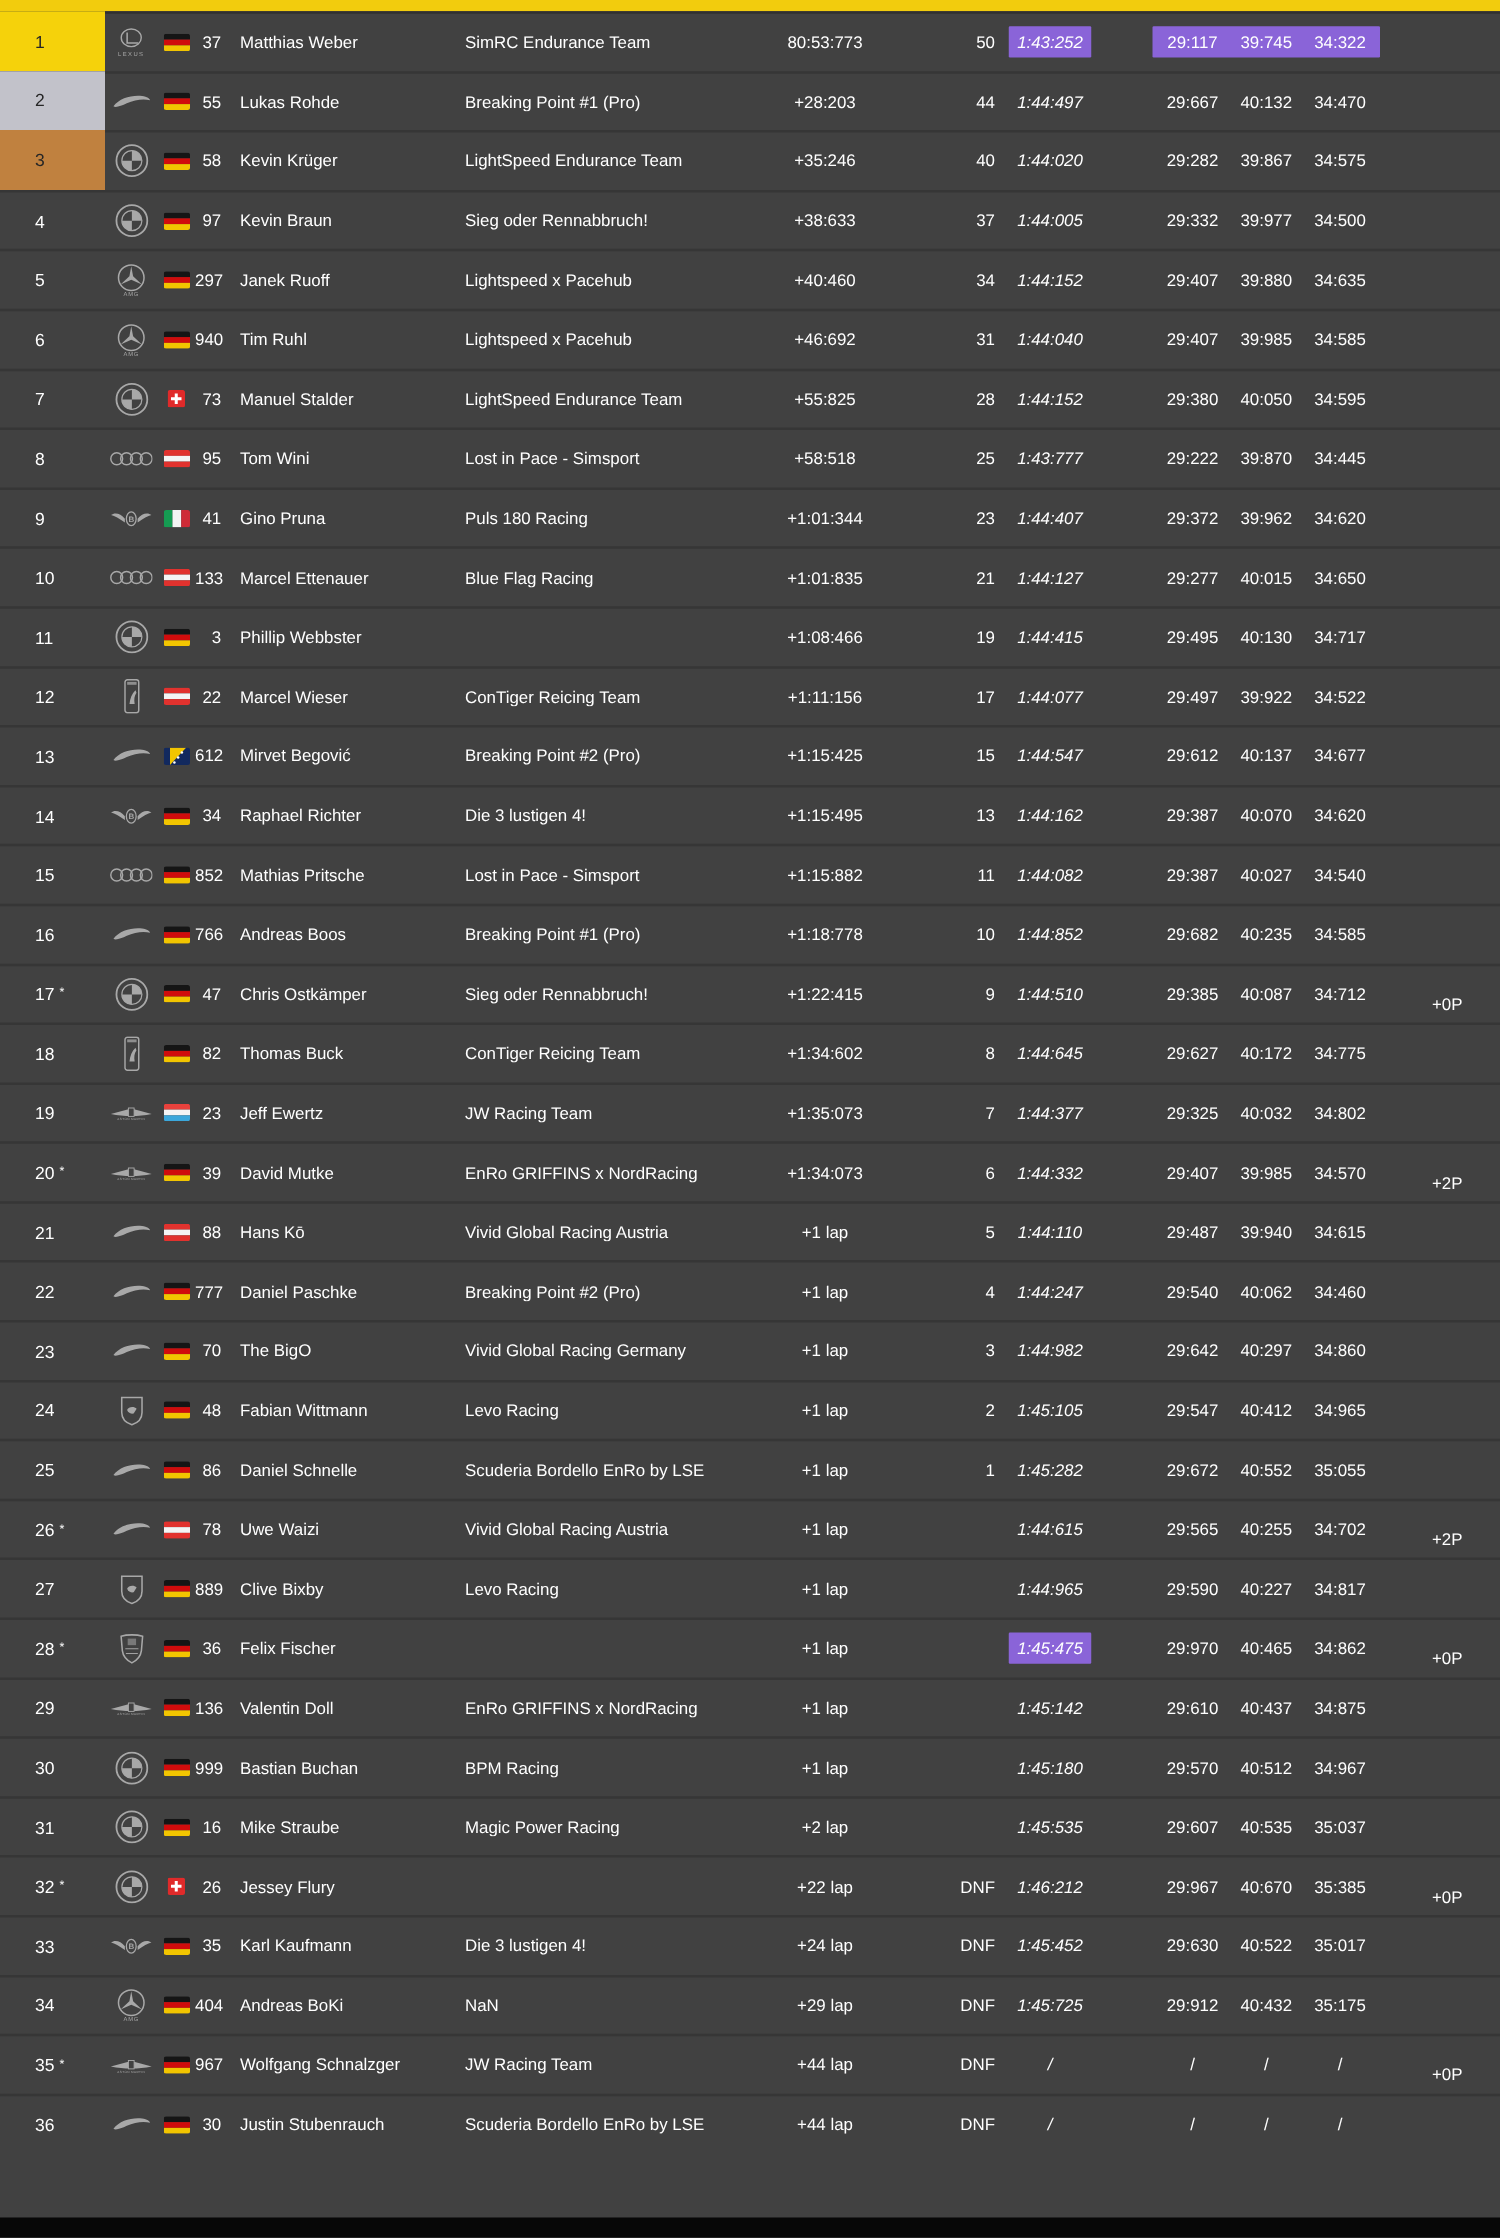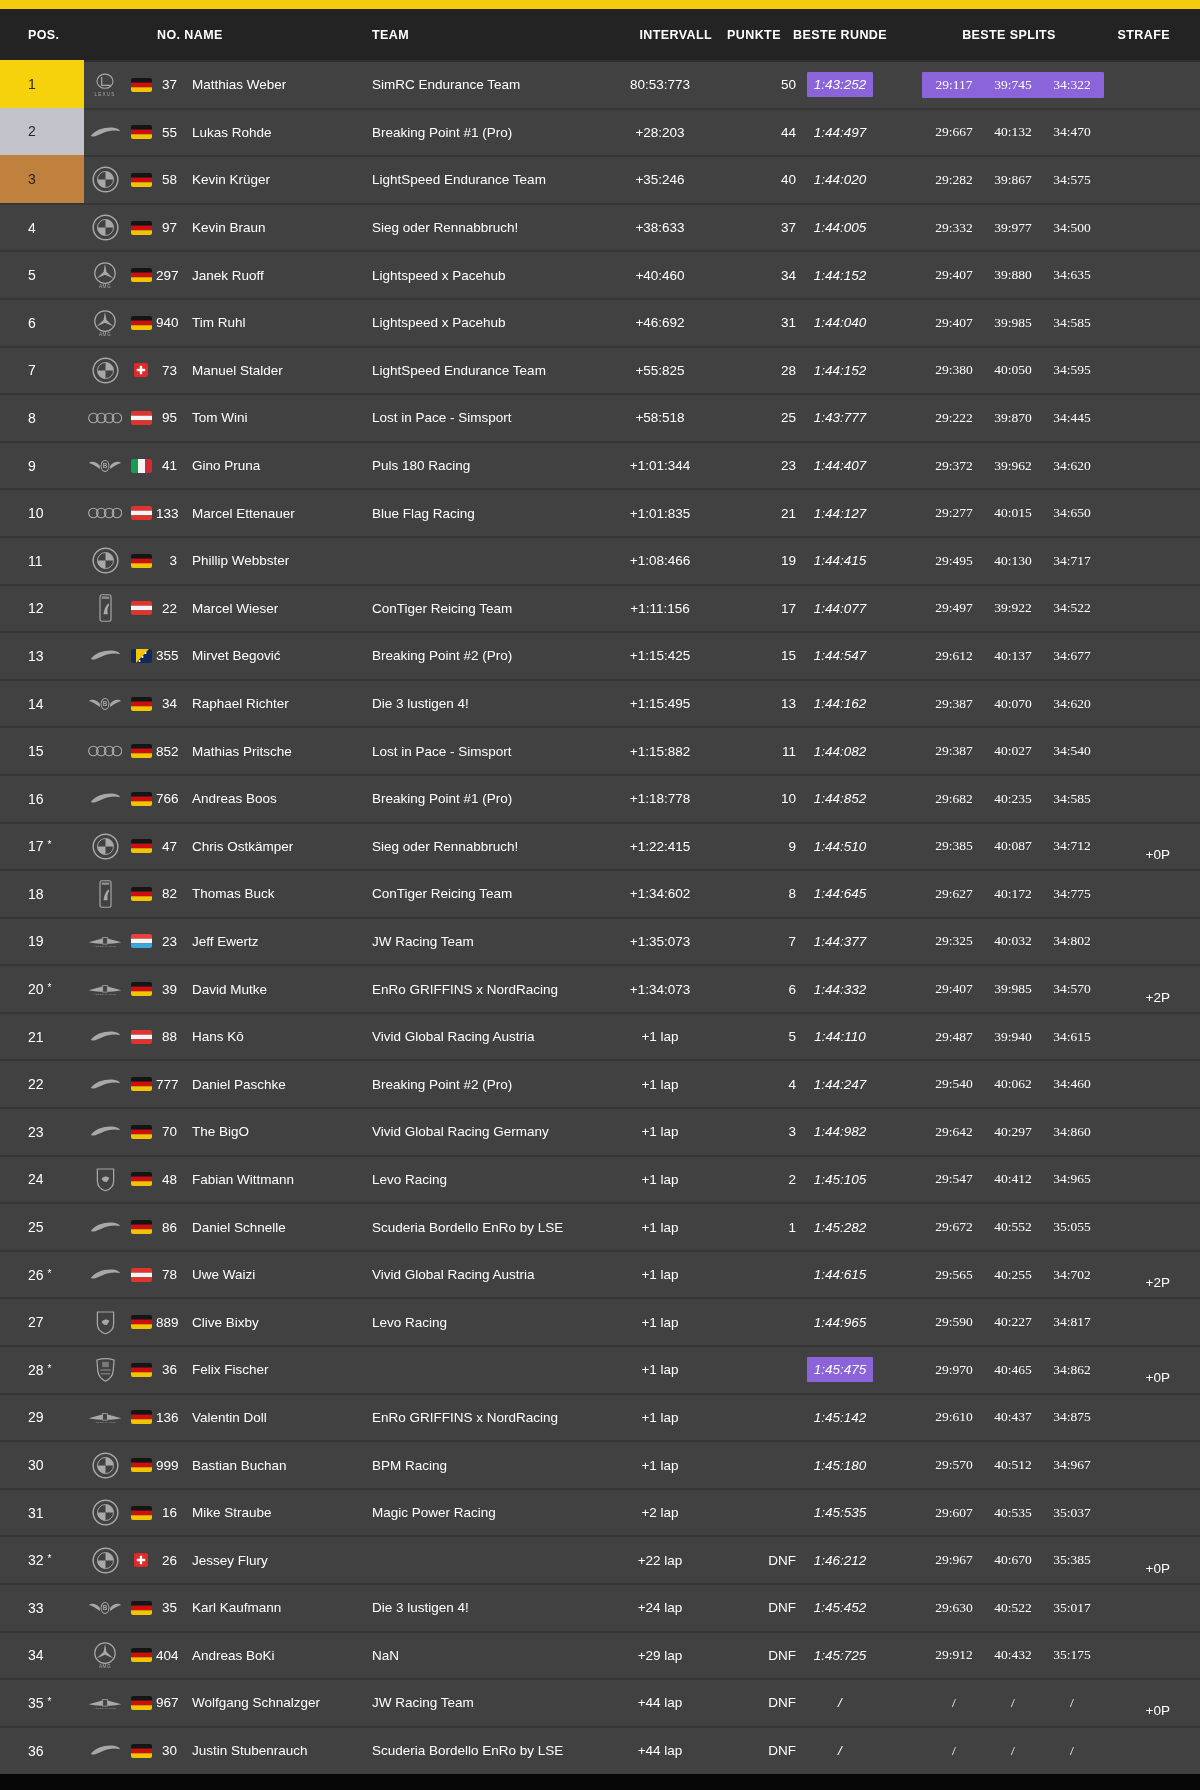--- a/index.html
+++ b/index.html
@@ -35,43 +35,33 @@
   .flagc { display:flex; justify-content:center; align-items:center; line-height:0; }
   .flagc .fwrap { border-radius:2px; overflow:hidden; line-height:0; }
   .num   { text-align:right; padding-right:5px; }
   .name  { padding-left:10px; white-space:nowrap; overflow:hidden; }
   .team  { padding-left:4px; white-space:nowrap; overflow:hidden; }
   .interval { text-align:center; }
   .points   { text-align:right; }
   .lap   { display:flex; justify-content:center; }
   .lap-val { padding:5px 7px; border-radius:1px;font-style:italic; }
   .lap-val.hl { background:var(--purple,#8A64D8); }
-  .splits { display:flex; justify-content:flex-end; padding-right:2px;font-family:Liberation Serif, serif; }
+  .splits { display:flex; justify-content:flex-end; padding-right:2px; }
   .splits-box { display:flex; gap:13px; padding:5px 9px; border-radius:1px; }
   .splits-box.hl { background:var(--purple,#8A64D8); }
   .split { width:46px; text-align:center; }
   .penalty { text-align:right;margin-top:16px; }
 
   .footer { height:16px; flex:0 0 auto; background:#070707; }
 </style>
 </head>
 <body>
 
 <div class="page">
   <div class="topbar"></div>
-  <div class="thead">
-    <span class="h h-pos">POS.</span>
-    <span class="h h-noname">NO. NAME</span>
-    <span class="h h-team">TEAM</span>
-    <span class="h h-int">INTERVALL</span>
-    <span class="h h-pts">PUNKTE</span>
-    <span class="h h-lap">BESTE RUNDE</span>
-    <span class="h h-spl">BESTE SPLITS</span>
-    <span class="h h-pen">STRAFE</span>
-  </div>
   <div class="rows" id="rows">
       <div class="row">
         <div></div>
         <div class="pos medal-cell" style="background-color: rgb(245, 210, 11);">
           <span>1</span>
         </div>
         <div class="car">
           <svg width="32" height="24" viewBox="0 0 34 25">
             <ellipse cx="17" cy="8.5" rx="8.5" ry="7.5" fill="none" stroke="#A8A8A8" stroke-width="1.2"></ellipse>
             <path d="M13.5 4 V13 H23" fill="none" stroke="#A8A8A8" stroke-width="1.3"></path>
@@ -485,21 +475,21 @@
         </div>
         <div class="flagc">
           <span class="fwrap"><svg width="21" height="14" viewBox="0 0 21 14">
               <rect width="21" height="14" fill="#12295E"></rect>
               <polygon points="5,0 18,0 5,14" fill="#F2C500"></polygon>
               <circle cx="14.5" cy="4" r="1" fill="#fff"></circle>
               <circle cx="11.5" cy="8" r="1" fill="#fff"></circle>
               <circle cx="8.5" cy="12" r="1" fill="#fff"></circle>
             </svg></span>
         </div>
-        <div class="num">355</div>
+        <div class="num">612</div>
         <div class="name">Mirvet Begović</div>
         <div class="team">Breaking Point #2 (Pro)</div>
         <div class="interval">+1:15:425</div>
         <div class="points">15</div>
         <div class="lap">
           <span class="lap-val">1:44:547</span>
         </div>
         <div class="splits">
           <span class="splits-box">
             <span class="split">29:612</span>

